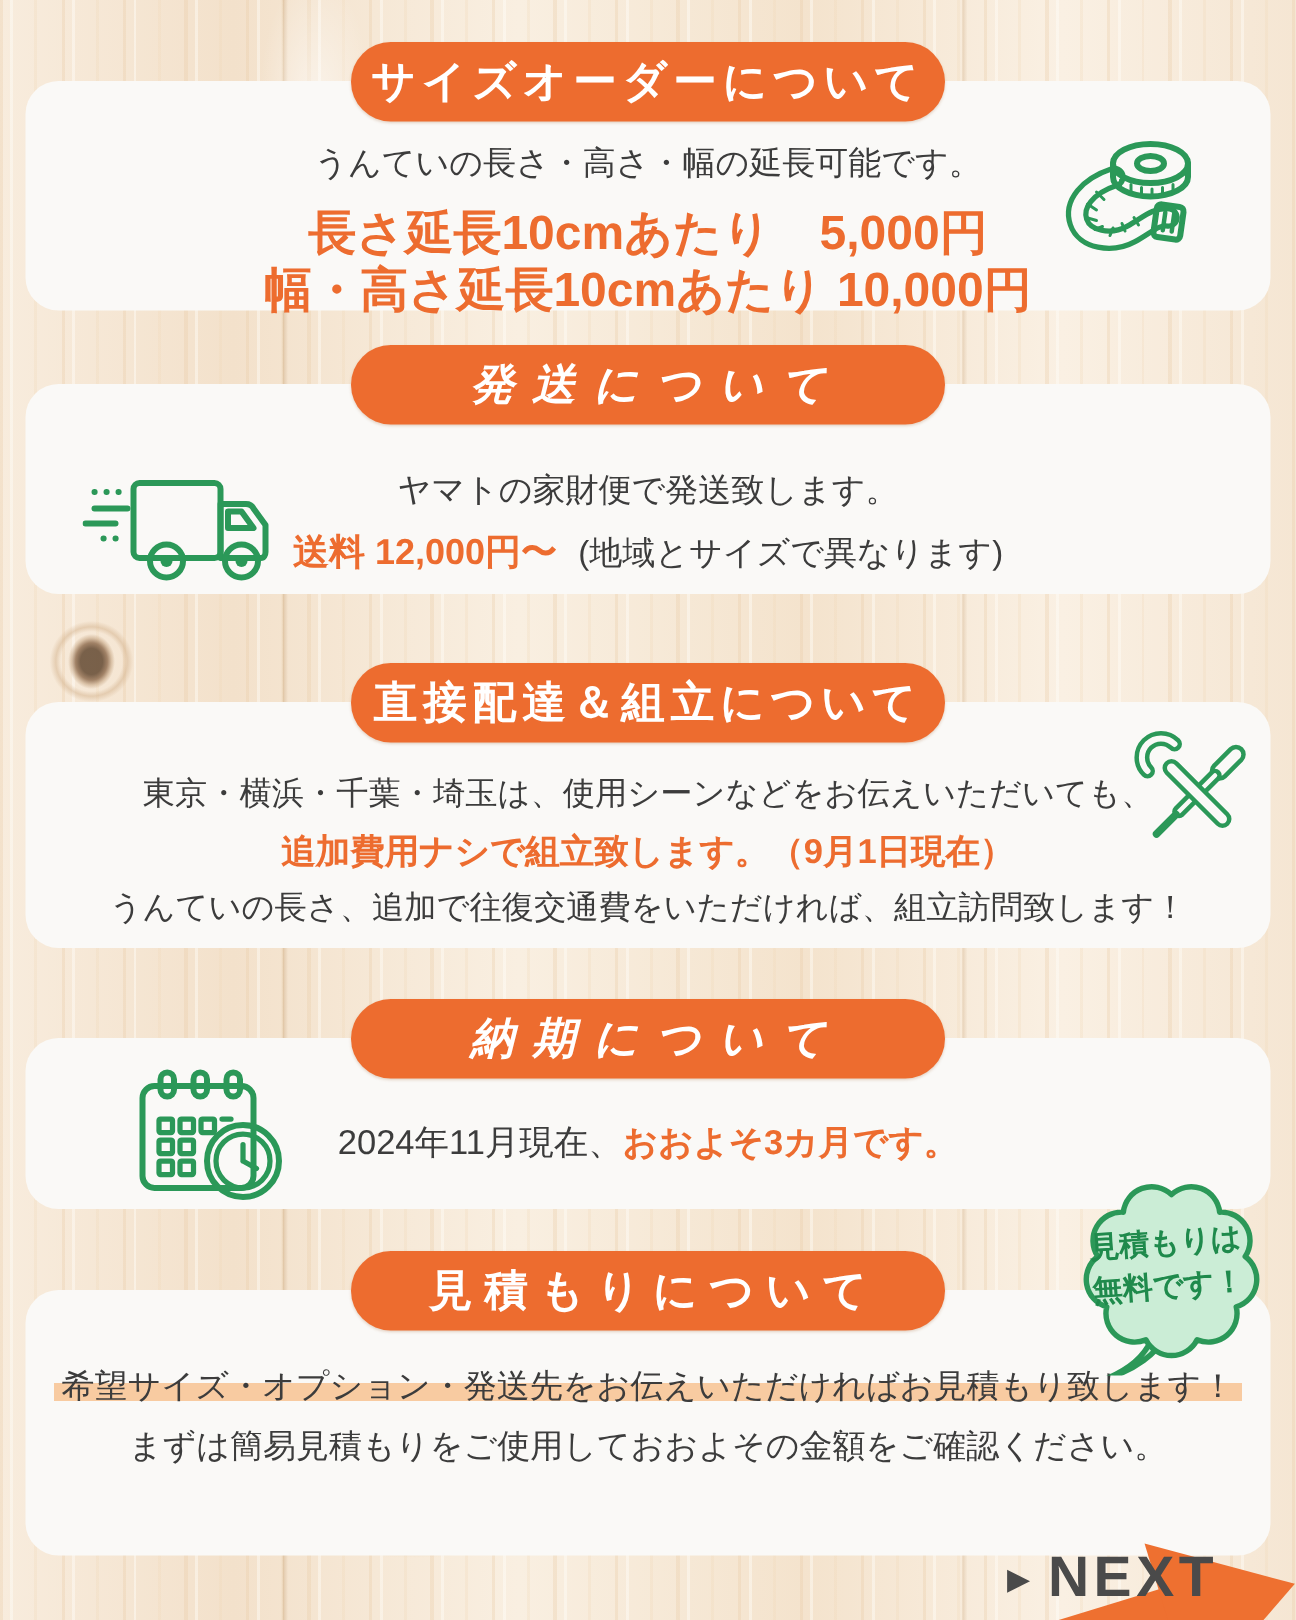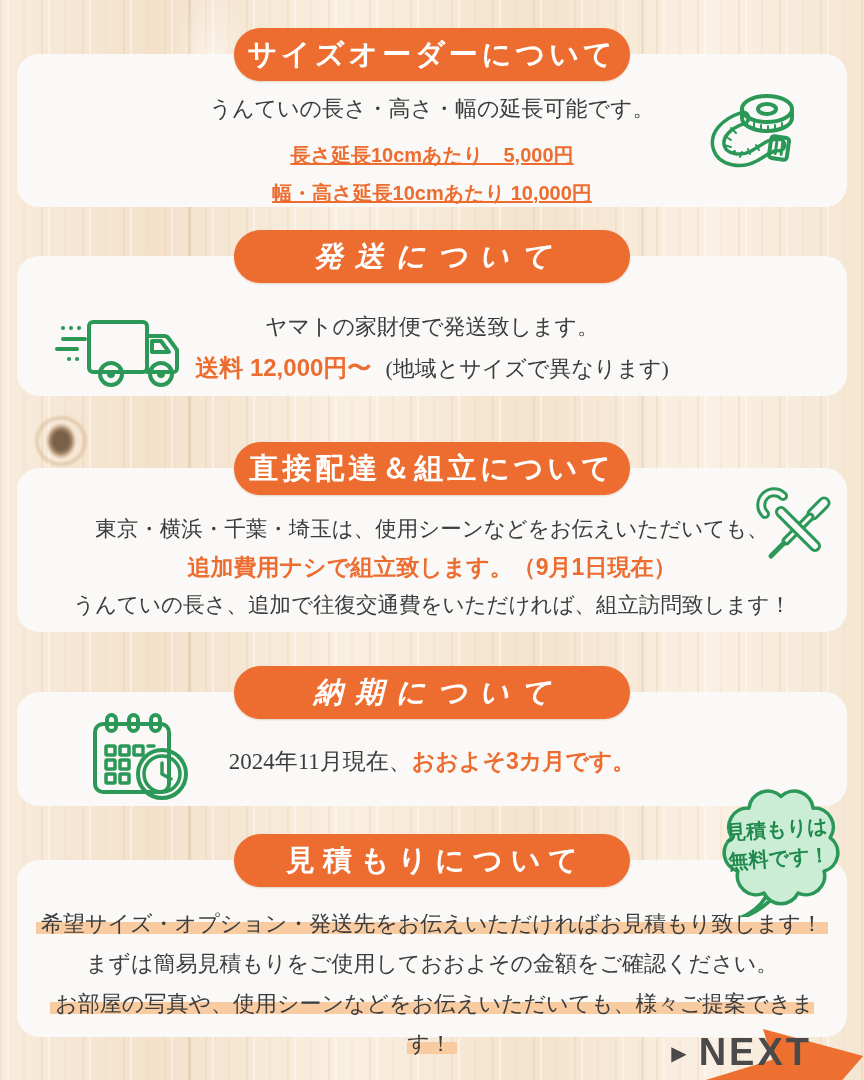--- a/index.html
+++ b/index.html
@@ -37,28 +37,28 @@
   .pill.ls-wide   { letter-spacing: 12px; text-indent: 12px; font-style: italic; }
   .pill.ls-medium { letter-spacing: 8px;  text-indent: 8px;  }
 
   .card {
     position: relative; z-index: 1;
     margin: 0 17px;
     background: #faf9f7;
     border-radius: 22px;
   }
 
-  .t-dark   { color: #3c3c3c; font-family: Liberation Serif, serif; }
+  .t-dark   { color: #3c3c3c; }
   .t-orange { color: #ed6c2f; font-weight: bold; }
   .center   { text-align: center; }
 
   
   .card-size   { height: 153px; padding: 40px 20px 16px; }
   .card-size .line1  { font-size: 22px; margin-bottom: 12px; }
-  .card-size .price  { font-size: 20px; line-height: 38px; text-decoration: underline; }
+  .card-size .price  { font-size: 32px; line-height: 38px; }
   .icon-abs { position: absolute; }
 
   
   .sec-shipping .pill { margin-top: 23px; }
   .card-shipping { height: 140px; padding: 56px 20px 0; }
   .card-shipping .line1 { font-size: 22px; margin-bottom: 10px; }
   .card-shipping .line2 { font-size: 22px; }
   .card-shipping .fee   { font-size: 24px; }
 
   
@@ -212,21 +212,20 @@
     </div>
   </div>
 
   <div class="section sec-estimate">
     <div class="pill ls-medium">
       <span>見積もりについて</span>
     </div>
     <div class="card card-estimate">
       <div class="t-dark center"><span class="hl">希望サイズ・オプション・発送先をお伝えいただければお見積もり致します！</span></div>
       <div class="t-dark center">まずは簡易見積もりをご使用しておおよその金額をご確認ください。</div>
-      <div class="t-dark center"><span class="hl">お部屋の写真や、使用シーンなどをお伝えいただいても、様々ご提案できます！</span></div>
     </div>
   </div>
 
   <div class="bubble">
     <svg width="162" height="136" viewBox="0 0 170 150">
       <path d="M70,124 C64,138 52,146 38,152 C58,146 74,134 82,120 Z" fill="#cbedd6" stroke="#2b9858" stroke-width="4" stroke-linejoin="round"></path>
       <path d="M85,17 A21,21 0 0 1 120.4,29.9 A21,21 0 0 1 139.2,62.5 A21,21 0 0 1 132.6,99.5 A21,21 0 0 1 103.8,123.7 A21,21 0 0 1 66.2,123.7 A21,21 0 0 1 37.4,99.5 A21,21 0 0 1 30.8,62.5 A21,21 0 0 1 49.6,29.9 A21,21 0 0 1 85,17 Z" fill="#cbedd6" stroke="#2b9858" stroke-width="4" stroke-linejoin="round"></path>
     </svg>
     <div class="bubble-text">
       <div>見積もりは</div>

